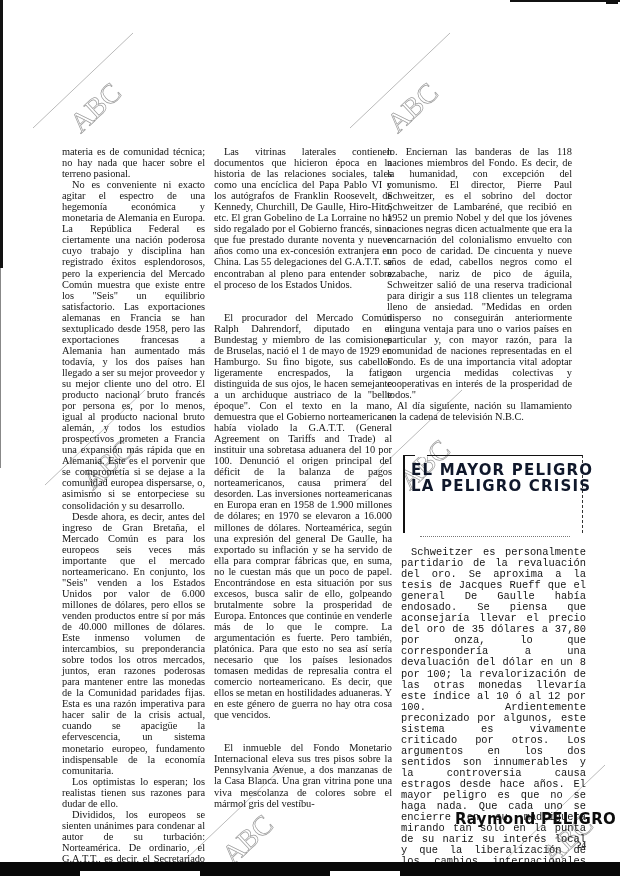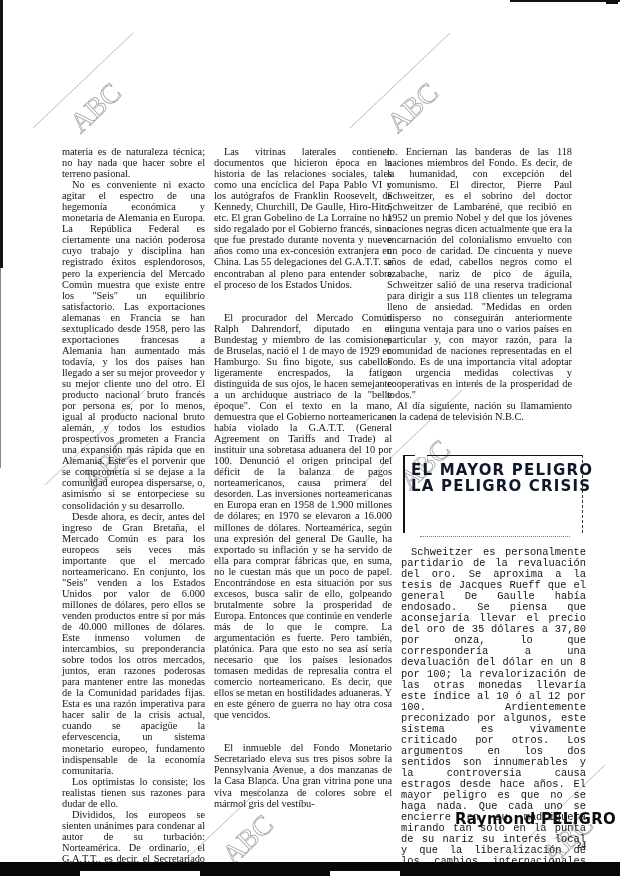--- a/index.html
+++ b/index.html
@@ -115,31 +115,31 @@
       </svg>
   </div>
   <div class="wm" style="left:500px;top:760px;">
     <svg viewBox="0 0 110 110">
         <line x1="5" y1="100" x2="105" y2="5"></line>
         <text x="22" y="92" transform="rotate(-43 55 60)">ABC</text>
       </svg>
   </div>
 
   <div class="col" id="col1">
-    <p>materia es de naturaleza técnica; no hay nada que hacer sobre el terreno pasional.</p>
+    <p>materia es de comunidad técnica; no hay nada que hacer sobre el terreno pasional.</p>
     <p class="ind">No es conveniente ni exacto agitar el espectro de una hegemonía económica y monetaria de Alemania en Europa. La República Federal es ciertamente una nación poderosa cuyo trabajo y disciplina han registrado éxitos esplendorosos, pero la experiencia del Mercado Común muestra que existe entre los "Seis" un equilibrio satisfactorio. Las exportaciones alemanas en Francia se han sextuplicado desde 1958, pero las exportaciones francesas a Alemania han aumentado más todavía, y los dos países han llegado a ser su mejor proveedor y su mejor cliente uno del otro. El producto nacional bruto francés por persona es, por lo menos, igual al producto nacional bruto alemán, y todos los estudios prospectivos prometen a Francia una expansión más rápida que en Alemania. Este es el porvenir que se comprometía si se dejase a la comunidad europea dispersarse, o, asimismo si se entorpeciese su consolidación y su desarrollo.</p>
     <p class="ind">Desde ahora, es decir, antes del ingreso de Gran Bretaña, el Mercado Común es para los europeos seis veces más importante que el mercado norteamericano. En conjunto, los "Seis" venden a los Estados Unidos por valor de 6.000 millones de dólares, pero ellos se venden productos entre sí por más de 40.000 millones de dólares. Este inmenso volumen de intercambios, su preponderancia sobre todos los otros mercados, juntos, eran razones poderosas para mantener entre las monedas de la Comunidad paridades fijas. Esta es una razón imperativa para hacer salir de la crisis actual, cuando se apacigüe la efervescencia, un sistema monetario europeo, fundamento indispensable de la economía comunitaria.</p>
-    <p class="ind">Los optimistas lo consiste; los realistas tienen sus razones para dudar de ello.</p>
+    <p class="ind">Los optimistas lo esperan; los realistas tienen sus razones para dudar de ello.</p>
     <p class="ind">Divididos, los europeos se sienten unánimes para condenar al autor de su turbación: Norteamérica. De ordinario, el G.A.T.T., es decir, el Secretariado del Acuerdo General sobre Tarifas Aduaneras y Comercio, tiene su silenciosa sede en su villa ginebrina "Le Bocage", en la calle de Prégny, número 6. Para dicha circunstancia consiguió que le prestaran la sala del Consejo de la Oficina Internacional de Trabajo cuya tribuna y las seis filas de pupitres situados ante sillones tapizados en cuero verde evocan un rico Parlamento.</p>
   </div>
 
   <div class="col" id="col2">
     <p class="ind">Las vitrinas laterales contienen documentos que hicieron época en la historia de las relaciones sociales, tales como una encíclica del Papa Pablo VI y los autógrafos de Franklin Roosevelt, de Kennedy, Churchill, De Gaulle, Hiro-Hito, etc. El gran Gobelino de La Lorraine no ha sido regalado por el Gobierno francés, sino que fue prestado durante noventa y nueve años como una ex-concesión extranjera en China. Las 55 delegaciones del G.A.T.T. se encontraban al pleno para entender sobre el proceso de los Estados Unidos.</p>
     <p class="ind sp">El procurador del Mercado Común Ralph Dahrendorf, diputado en el Bundestag y miembro de las comisiones de Bruselas, nació el 1 de mayo de 1929 en Hamburgo. Su fino bigote, sus cabellos ligeramente encrespados, la fatiga distinguida de sus ojos, le hacen semejante a un archiduque austriaco de la "belle époque". Con el texto en la mano, demuestra que el Gobierno norteamericano había violado la G.A.T.T. (General Agreement on Tariffs and Trade) al instituir una sobretasa aduanera del 10 por 100. Denunció el origen principal del déficit de la balanza de pagos norteamericanos, causa primera del desorden. Las inversiones norteamericanas en Europa eran en 1958 de 1.900 millones de dólares; en 1970 se elevaron a 16.000 millones de dólares. Norteamérica, según una expresión del general De Gaulle, ha exportado su inflación y se ha servido de ella para comprar fábricas que, en suma, no le cuestan más que un poco de papel. Encontrándose en esta situación por sus excesos, busca salir de ello, golpeando brutalmente sobre la prosperidad de Europa. Entonces que continúe en venderle más de lo que le compre. La argumentación es fuerte. Pero también, platónica. Para que esto no sea así sería necesario que los países lesionados tomasen medidas de represalia contra el comercio norteamericano. Es decir, que ellos se metan en hostilidades aduaneras. Y en este género de guerra no hay otra cosa que vencidos.</p>
-    <p class="ind sp">El inmueble del Fondo Monetario Secretariado eleva sus tres pisos sobre la Pennsylvania Avenue, a dos manzanas de la Casa Blanca. Una gran vitrina pone una viva mescolanza de colores sobre el mármol gris del vestíbu-</p>
+    <p class="ind sp">El inmueble del Fondo Monetario Internacional eleva sus tres pisos sobre la Pennsylvania Avenue, a dos manzanas de la Casa Blanca. Una gran vitrina pone una viva mescolanza de colores sobre el mármol gris del vestíbu-</p>
   </div>
 
   <div class="col" id="col3">
     <p>lo. Enciernan las banderas de las 118 naciones miembros del Fondo. Es decir, de la humanidad, con excepción del comunismo. El director, Pierre Paul Schweitzer, es el sobrino del doctor Schweitzer de Lambaréné, que recibió en 1952 un premio Nobel y del que los jóvenes naciones negras dicen actualmente que era la encarnación del colonialismo envuelto con un poco de caridad. De cincuenta y nueve años de edad, cabellos negros como el azabache, nariz de pico de águila, Schweitzer salió de una reserva tradicional para dirigir a sus 118 clientes un telegrama lleno de ansiedad. "Medidas en orden disperso no conseguirán anteriormente ninguna ventaja para uno o varios países en particular y, con mayor razón, para la comunidad de naciones representadas en el Fondo. Es de una importancia vital adoptar con urgencia medidas colectivas y cooperativas en interés de la prosperidad de todos."</p>
     <p class="ind">Al día siguiente, nación su llamamiento en la cadena de televisión N.B.C.</p>
   </div>
 
   <div class="headline-box">
     <div class="gap"></div>
     <div class="headline-line">EL MAYOR PELIGRO</div>

